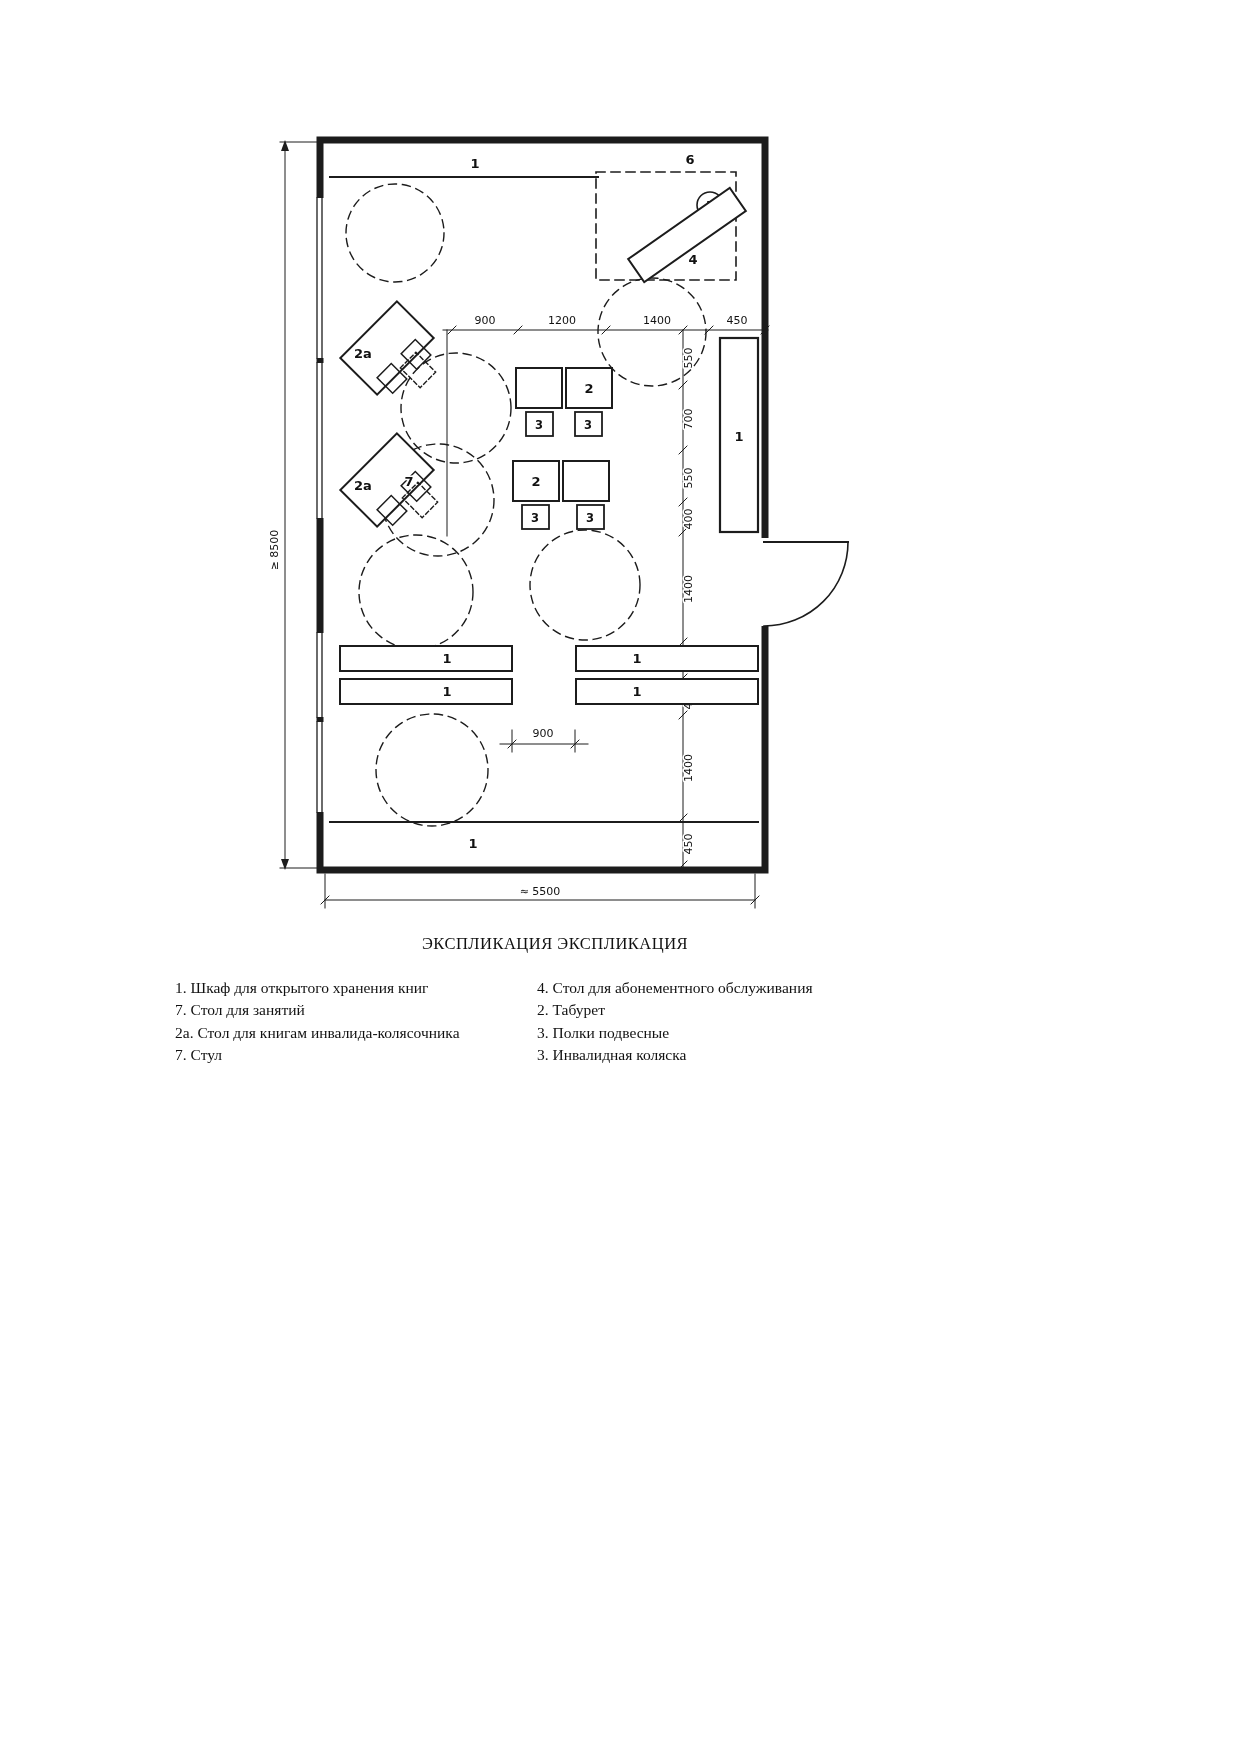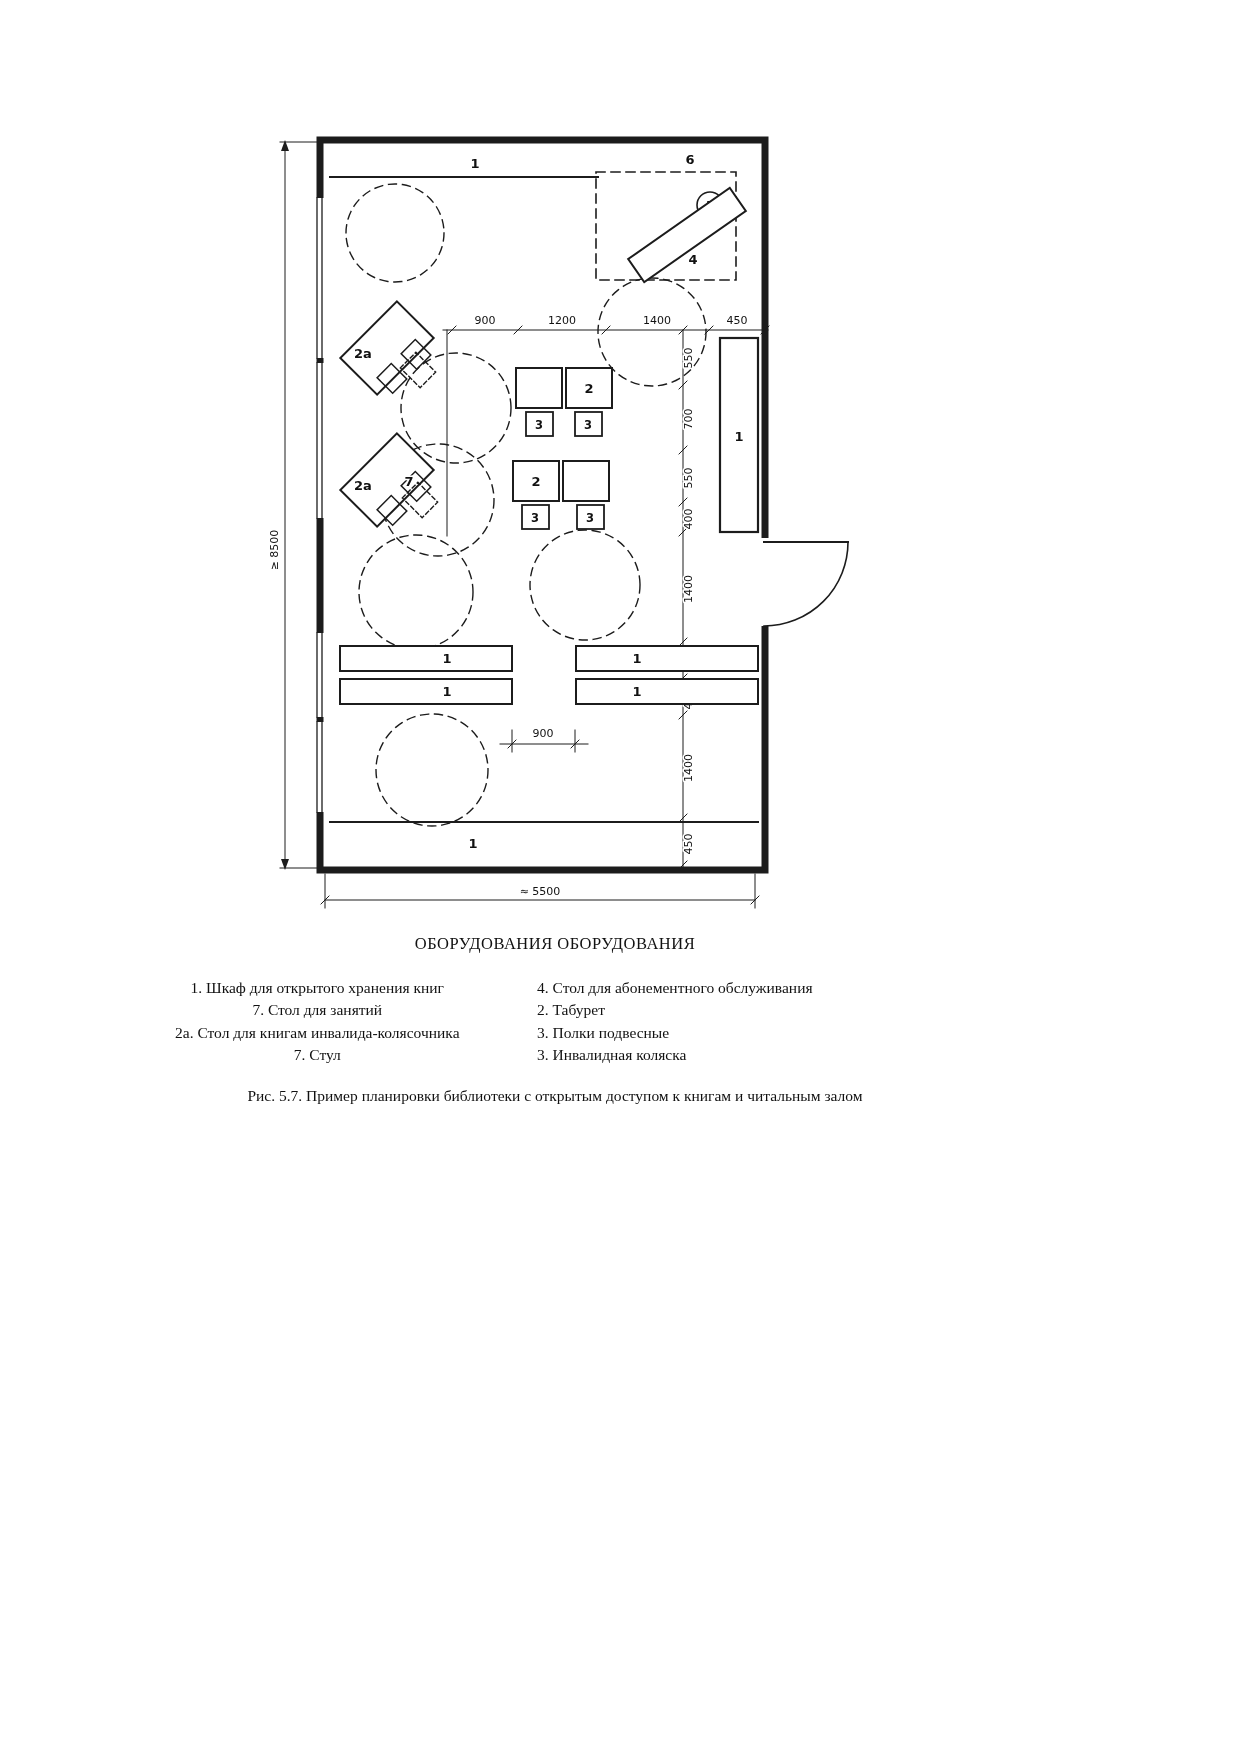--- a/index.html
+++ b/index.html
@@ -10,21 +10,21 @@
   .stroke{stroke:#1c1c1c;fill:none;stroke-linecap:square;}
   .fillw{fill:#ffffff;}
   .t{font-family:"DejaVu Sans",sans-serif;fill:#111;stroke:#fff;stroke-width:3px;
      paint-order:stroke fill;stroke-linejoin:round;text-anchor:middle;}
   .lab{font-size:13px;font-weight:600;}
   .lab-s{font-size:11.5px;font-weight:600;}
   .dim{font-size:11px;}
   .legend-title{position:absolute;left:0;top:934px;width:1110px;text-align:center;
                 font-size:16.5px;letter-spacing:0.5px;}
   .legend-col{position:absolute;top:977px;font-size:15.5px;line-height:22.3px;white-space:nowrap;}
-  .legend-left{left:175px;text-align:center;}
+  .legend-left{left:175px;}
   .legend-right{left:537px;}
   .caption{position:absolute;left:0;top:1087px;width:1110px;text-align:center;font-size:15.5px;}
 </style>
 </head>
 <body>
 
 <div class="page">
 
   <div class="plan-wrap">
     <svg viewBox="0 0 600 790" width="600" height="790">
@@ -223,31 +223,30 @@
       </g>
 
       <g>
         <line class="stroke" x1="504" y1="412" x2="588" y2="412" stroke-width="2"></line>
         <path class="stroke" d="M 588 412 A 84 84 0 0 1 504 496" stroke-width="1.6"></path>
       </g>
 
     </svg>
   </div>
 
-  <div class="legend-title">ОБОРУДОВАНИЯ ОБОРУДОВАНИЯ</div>
+  <div class="legend-title">ЭКСПЛИКАЦИЯ ЭКСПЛИКАЦИЯ</div>
 
   <div class="legend-col legend-left">
     <div>1. Шкаф для открытого хранения книг</div>
     <div>7. Стол для занятий</div>
     <div>2а. Стол для книгам инвалида-колясочника</div>
     <div>7. Стул</div>
   </div>
 
   <div class="legend-col legend-right">
     <div>4. Стол для абонементного обслуживания</div>
     <div>2. Табурет</div>
     <div>3. Полки подвесные</div>
     <div>3. Инвалидная коляска</div>
   </div>
 
-  <div class="caption">Рис. 5.7. Пример планировки библиотеки с открытым доступом к книгам и читальным залом</div>
 
 </div>
 
 </body></html>

